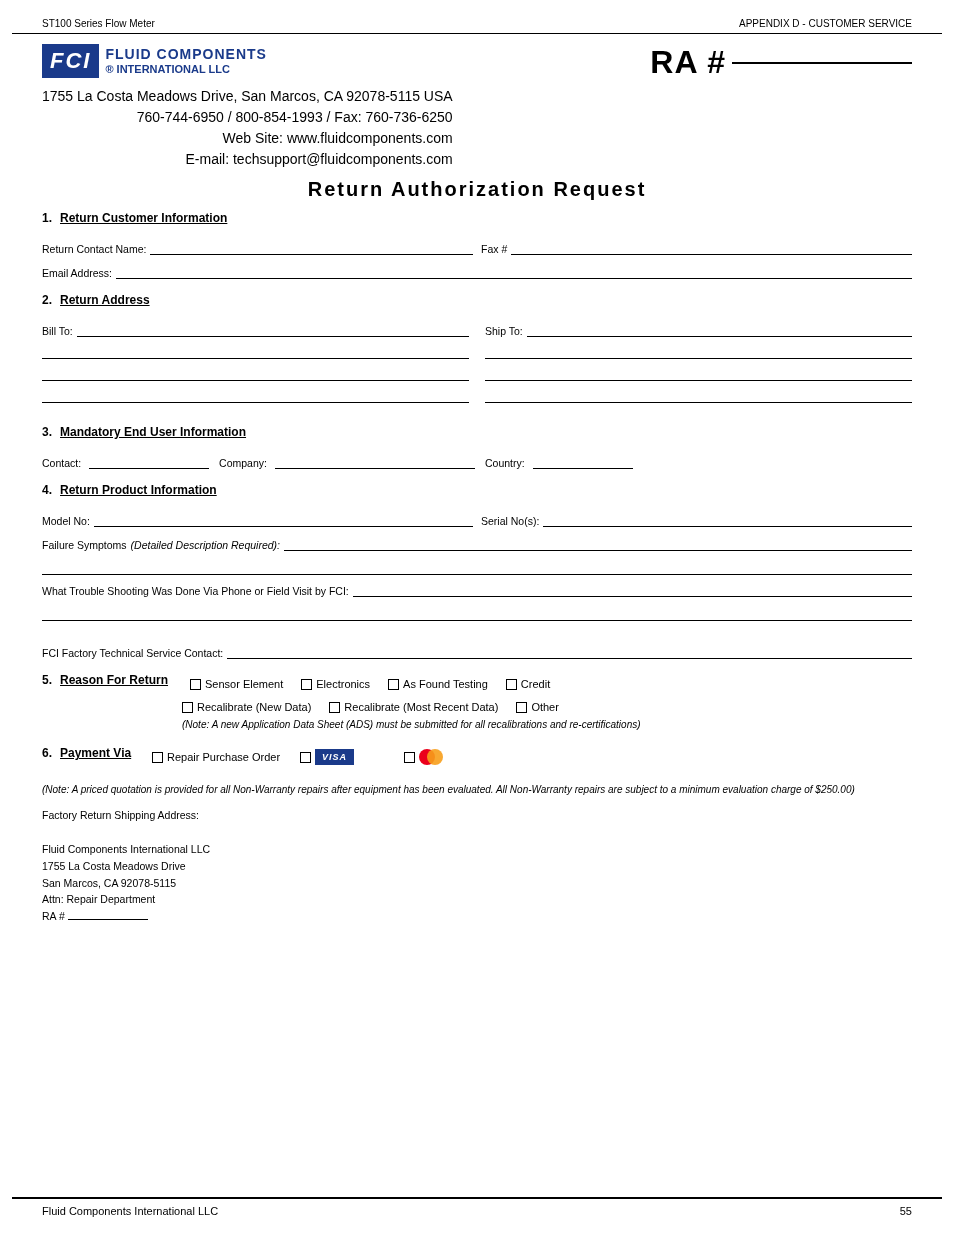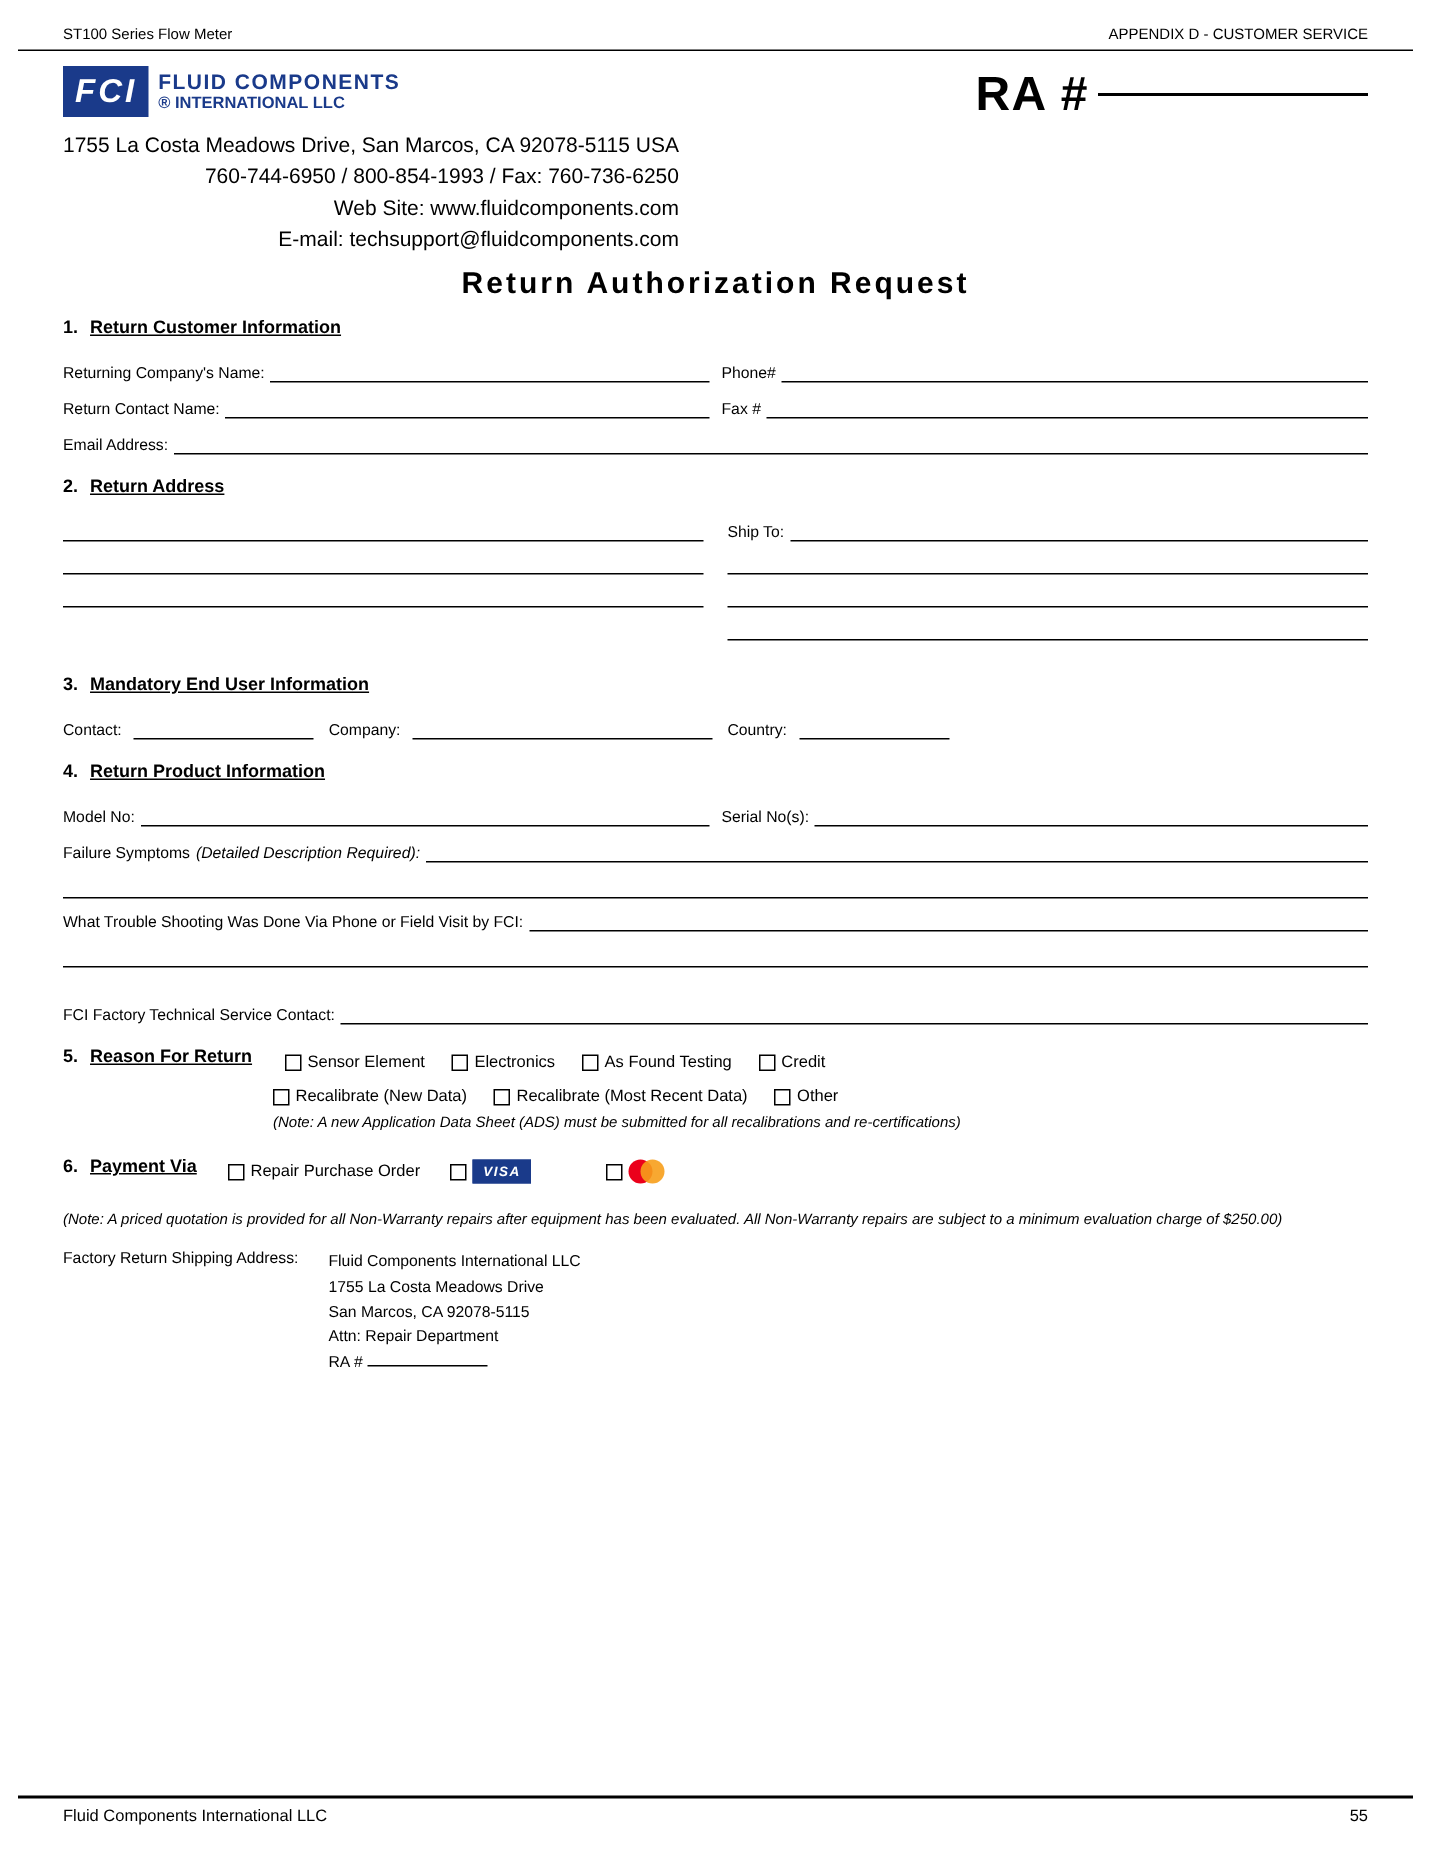--- a/index.html
+++ b/index.html
@@ -257,20 +257,21 @@
     .note-block {
       font-style: italic;
       font-size: 10px;
       line-height: 1.5;
       margin: 0 0 12px 0;
     }
     .factory-addr-row {
       display: flex;
       gap: 20px;
       margin-bottom: 24px;
+      flex-direction: column;
     }
     .factory-label {
       font-size: 10.5px;
       white-space: nowrap;
     }
     .factory-addr-text {
       font-size: 10.5px;
       line-height: 1.6;
     }
     .ra-small-line {
@@ -325,30 +326,20 @@
   <div class="main-title">Return  Authorization  Request</div>
 
   <div class="content">
 
     <div class="section">
       <div class="section-header-row">
         <span class="section-number">1.</span>
         <span class="section-heading">Return Customer Information</span>
       </div>
 
-      <div class="form-row">
-        <div class="form-field">
-          <span class="form-label">Returning Company's Name:</span>
-          <div class="form-line"></div>
-        </div>
-        <div class="form-field">
-          <span class="form-label">Phone#</span>
-          <div class="form-line"></div>
-        </div>
-      </div>
 
       <div class="form-row">
         <div class="form-field">
           <span class="form-label">Return Contact Name:</span>
           <div class="form-line"></div>
         </div>
         <div class="form-field">
           <span class="form-label">Fax #</span>
           <div class="form-line"></div>
         </div>
@@ -362,20 +353,24 @@
       </div>
     </div>
 
     <div class="section">
       <div class="section-header-row">
         <span class="section-number">2.</span>
         <span class="section-heading">Return Address</span>
       </div>
       <div class="bill-ship-row">
         <div class="bill-col">
+          <div class="bill-ship-first">
+            <span class="bill-ship-label">Bill To:</span>
+            <div class="form-line" style="flex:1"></div>
+          </div>
           <div class="addr-line"></div>
           <div class="addr-line"></div>
           <div class="addr-line"></div>
         </div>
         <div class="ship-col">
           <div class="bill-ship-first">
             <span class="bill-ship-label">Ship To:</span>
             <div class="form-line" style="flex:1"></div>
           </div>
           <div class="addr-line"></div>

